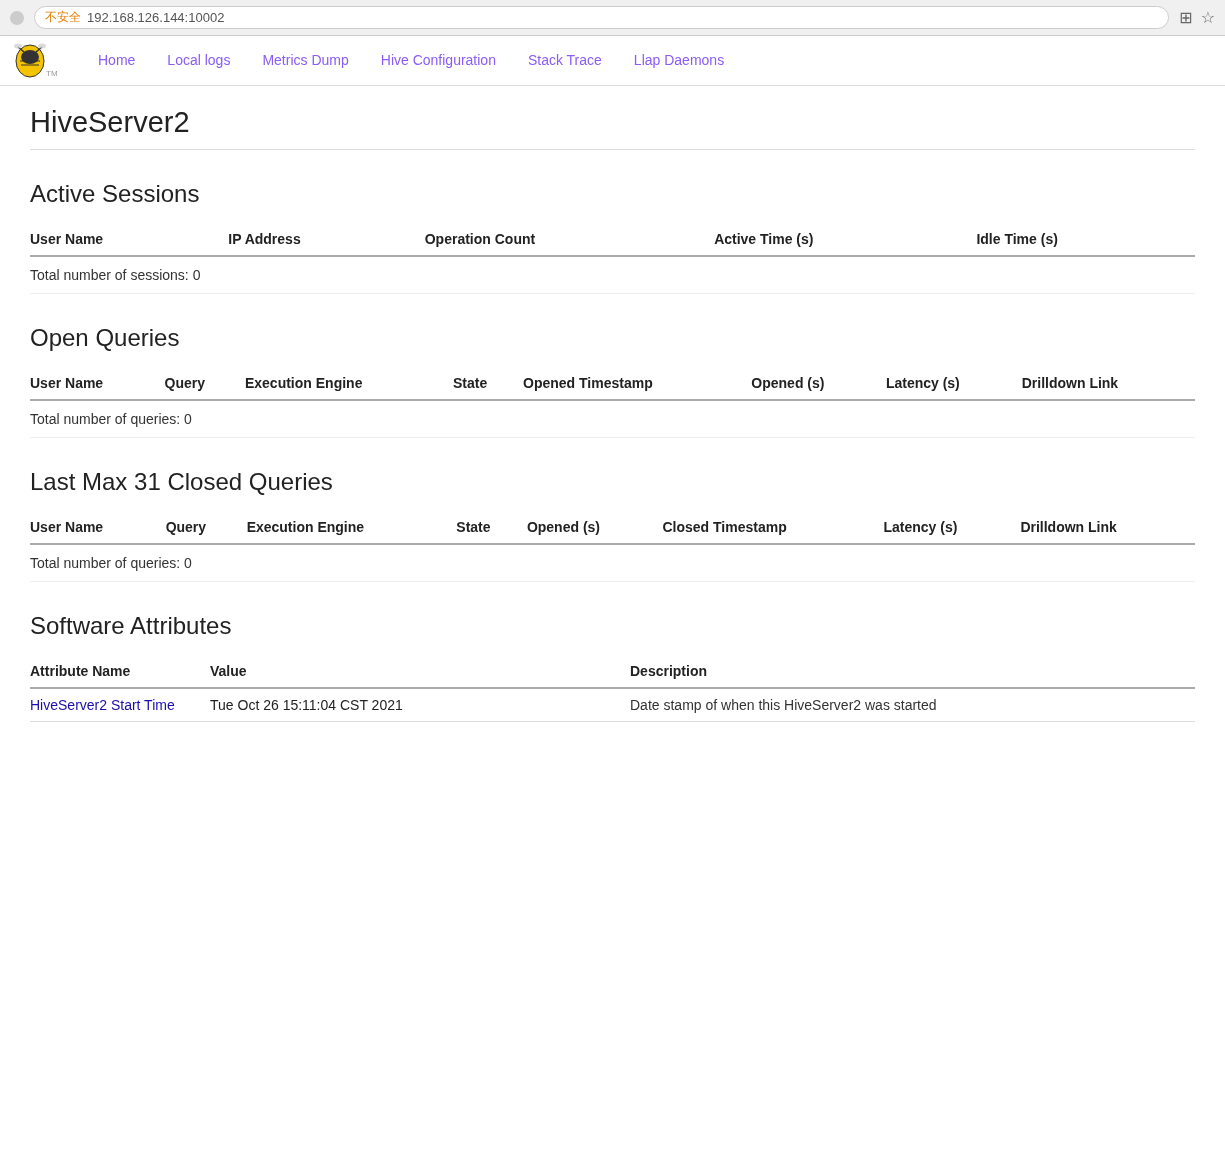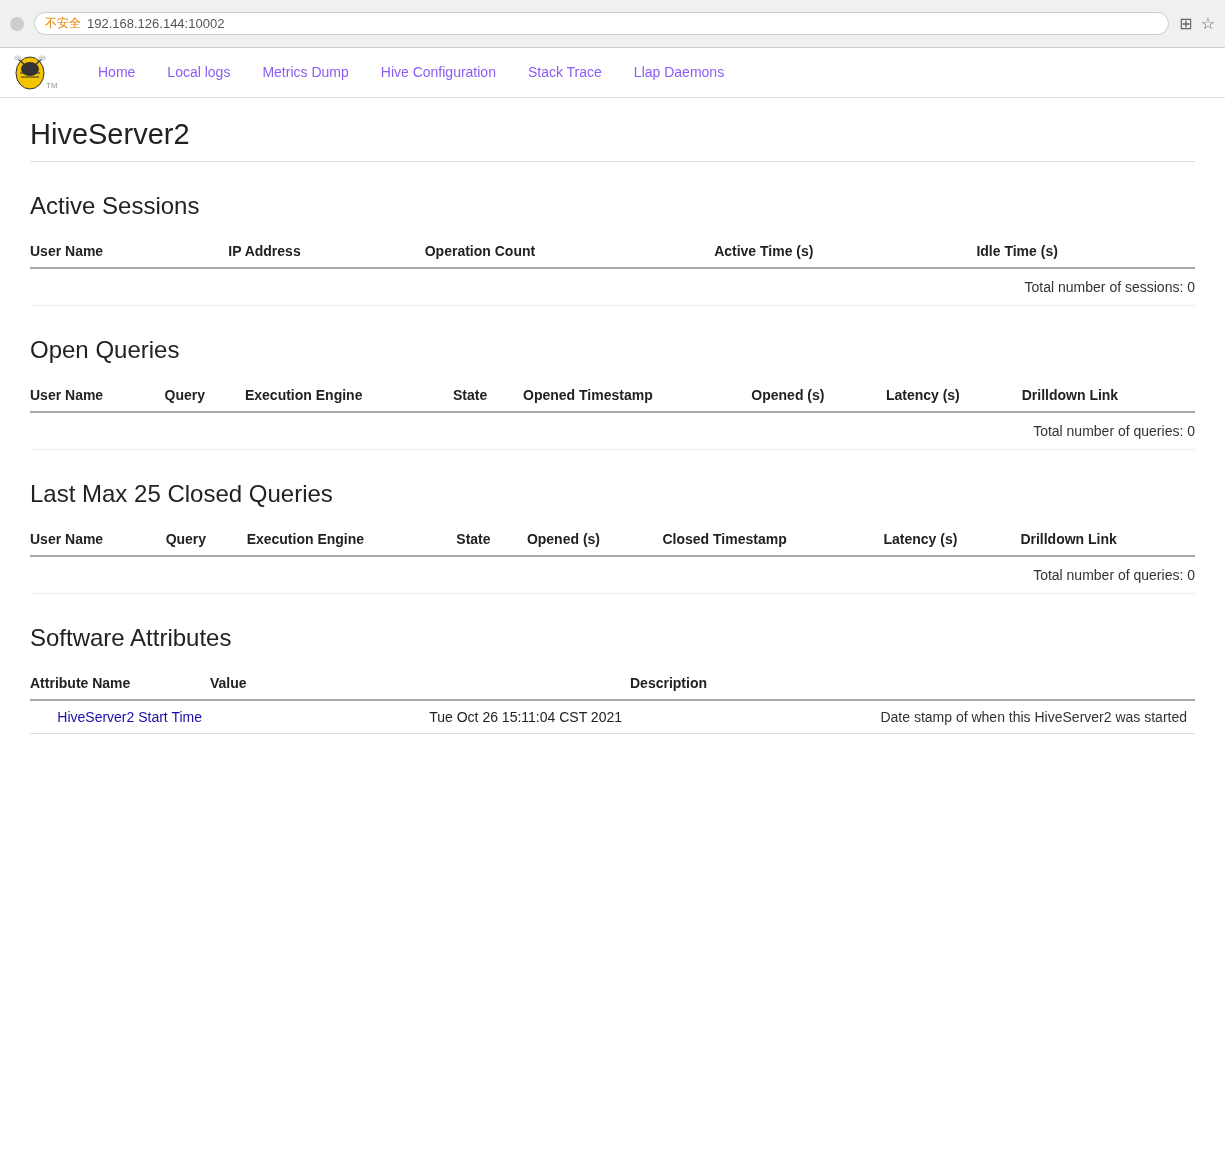--- a/index.html
+++ b/index.html
@@ -6,21 +6,21 @@
     body { font-family: Arial, sans-serif; font-size: 14px; color: #222; background: #fff; }
 
     
     .browser-chrome {
       background: #f0f0f0;
       border-bottom: 1px solid #ccc;
       padding: 2px 10px;
       display: flex;
       align-items: center;
       gap: 10px;
-      height: 48px;
+      height: 36px;
     }
     .browser-controls { display: flex; align-items: center; gap: 6px; }
     .browser-btn {
       width: 14px; height: 14px; border-radius: 50%; border: none;
       cursor: pointer; background: #ccc;
     }
     .address-bar {
       flex: 1;
       background: #fff;
       border: 1px solid #ccc;
@@ -94,21 +94,20 @@
 
     thead th {
       text-align: left;
       padding: 8px 8px 8px 0;
       font-weight: bold;
       font-size: 14px;
     }
 
     tbody tr {
       border-bottom: 1px solid #eee;
-      text-align: right;
     }
 
     tbody td {
       padding: 8px 8px 8px 0;
       font-size: 14px;
     }
 
     .total-row td {
       padding: 10px 0;
       color: #333;
@@ -204,21 +203,21 @@
         <th>Drilldown Link</th>
       </tr>
     </thead>
     <tbody>
       <tr class="total-row">
         <td colspan="8">Total number of queries: 0</td>
       </tr>
     </tbody>
   </table>
 
-  <h2 class="section-title">Last Max 25 Closed Queries</h2>
+  <h2 class="section-title">Last Max 31 Closed Queries</h2>
   <table>
     <thead>
       <tr>
         <th>User Name</th>
         <th>Query</th>
         <th>Execution Engine</th>
         <th>State</th>
         <th>Opened (s)</th>
         <th>Closed Timestamp</th>
         <th>Latency (s)</th>

